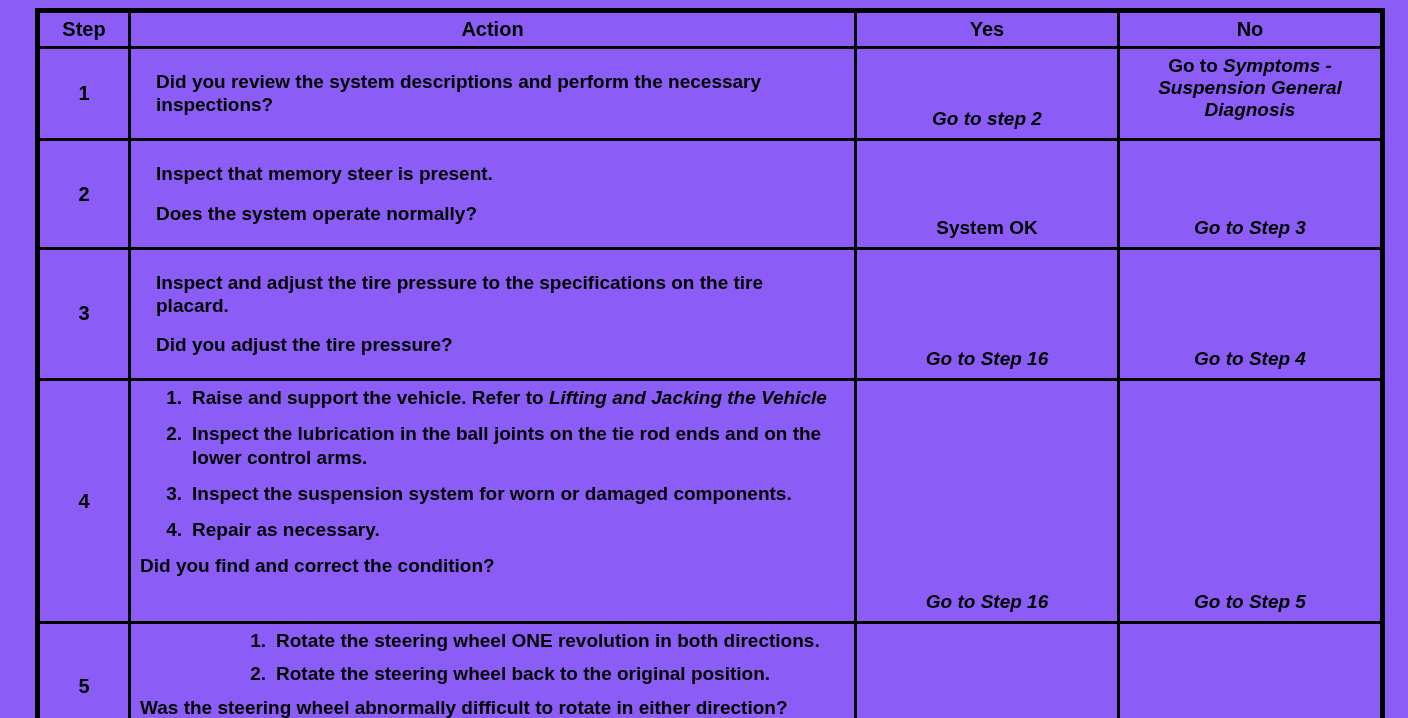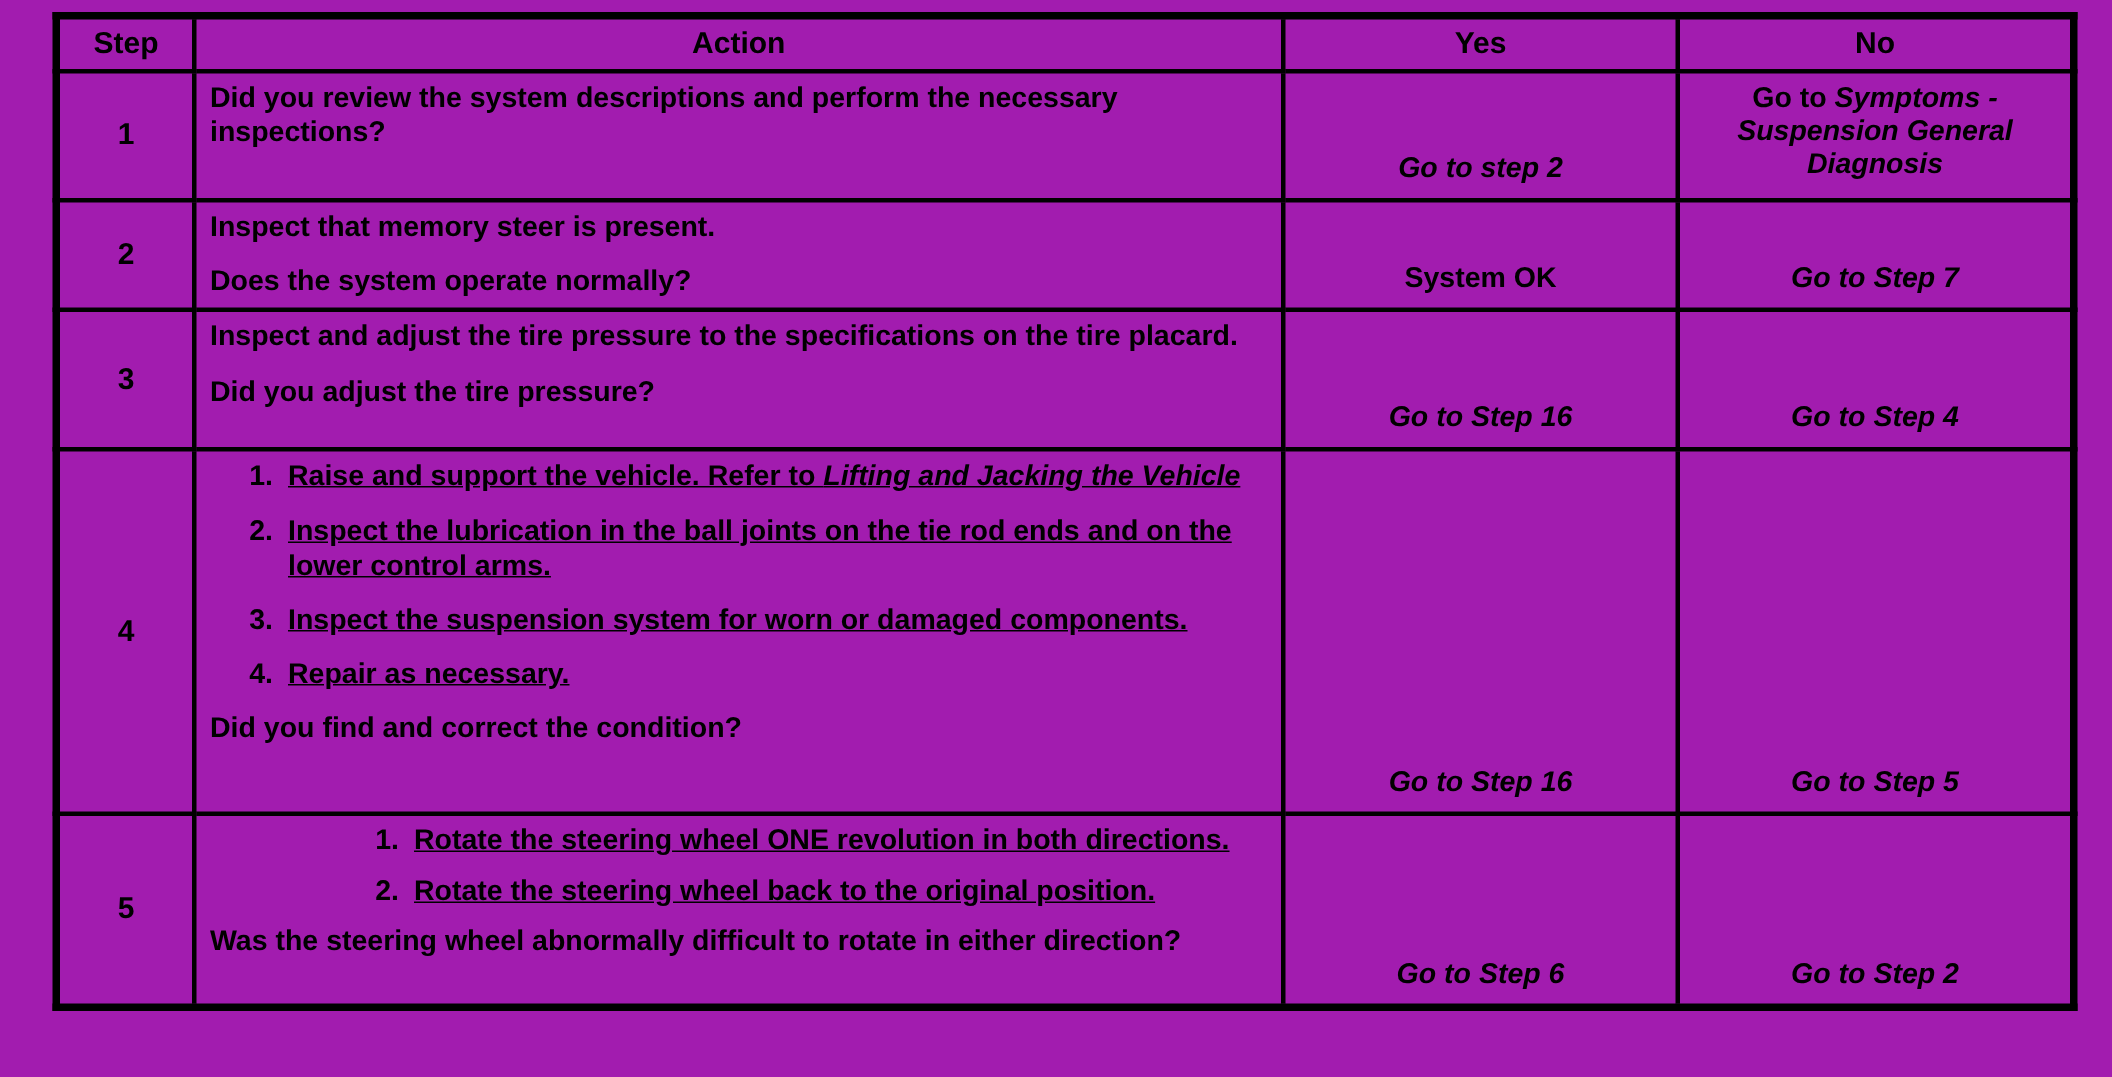--- a/index.html
+++ b/index.html
@@ -9,21 +9,21 @@
     color: #000000;
     font-family: "Liberation Sans", sans-serif;
     font-weight: bold;
     -webkit-font-smoothing: antialiased;
   }
   .page {
     width: 1408px;
     height: 718px;
     box-sizing: border-box;
     padding: 8px 24px 10px 35px;
-    background: #a21caf;
+    background: #8b5cf6;
     overflow: hidden;
   }
   table.diag {
     border-collapse: collapse;
     table-layout: fixed;
     width: 1348px;
     border: 5px solid #000;
   }
   col.c-step   { width: 92px; }
   col.c-action { width: 726px; }
@@ -63,34 +63,34 @@
   }
   td.result-cell.top {
     vertical-align: top;
     padding-top: 6px;
     margin-left: 32px;
   }
   .goto { font-style: italic; }
   .ref  { font-style: italic; }
   .prewrap { white-space: pre-line; }
 
-  .para { margin: 0; }
+  .para { margin: 16px; }
   .para + .para { margin-top: 13px; }
 
   .list-item {
     display: flex;
     margin: 0 0 13px 0;
   }
   .list-item .num {
     flex: none;
     width: 26px;
     text-align: right;
     margin-right: 10px;
   }
-  .list-item .txt { flex: 1 1 auto; text-decoration: underline; }
+  .list-item .txt { flex: 1 1 auto; }
   .indent-sm .list-item { padding-left: 16px; }
   .indent-lg .list-item { padding-left: 100px; margin-bottom: 10px; }
   .question { margin-top: 10px; }
   .indent-lg-wrap .question { margin-top: 6px; }
 
   tr.r1 { height: 86px; }
   tr.r2 { height: 68px; }
   tr.r3 { height: 93px; }
   tr.r4 { height: 243px; }
   tr.r5 { height: 129px; }
@@ -134,21 +134,21 @@
       <tr class="r2">
         <td class="step-cell">2</td>
         <td class="action-cell">
           <p class="para">Inspect that memory steer is present.</p>
           <p class="para">Does the system operate normally?</p>
         </td>
         <td class="result-cell">
           <span>System OK</span>
         </td>
         <td class="result-cell">
-          <span class="goto">Go to Step 7</span>
+          <span class="goto">Go to Step 3</span>
         </td>
       </tr>
 
       <tr class="r3">
         <td class="step-cell">3</td>
         <td class="action-cell">
           <p class="para">Inspect and adjust the tire pressure to the specifications on the tire placard.</p>
           <p class="para">Did you adjust the tire pressure?</p>
         </td>
         <td class="result-cell">

